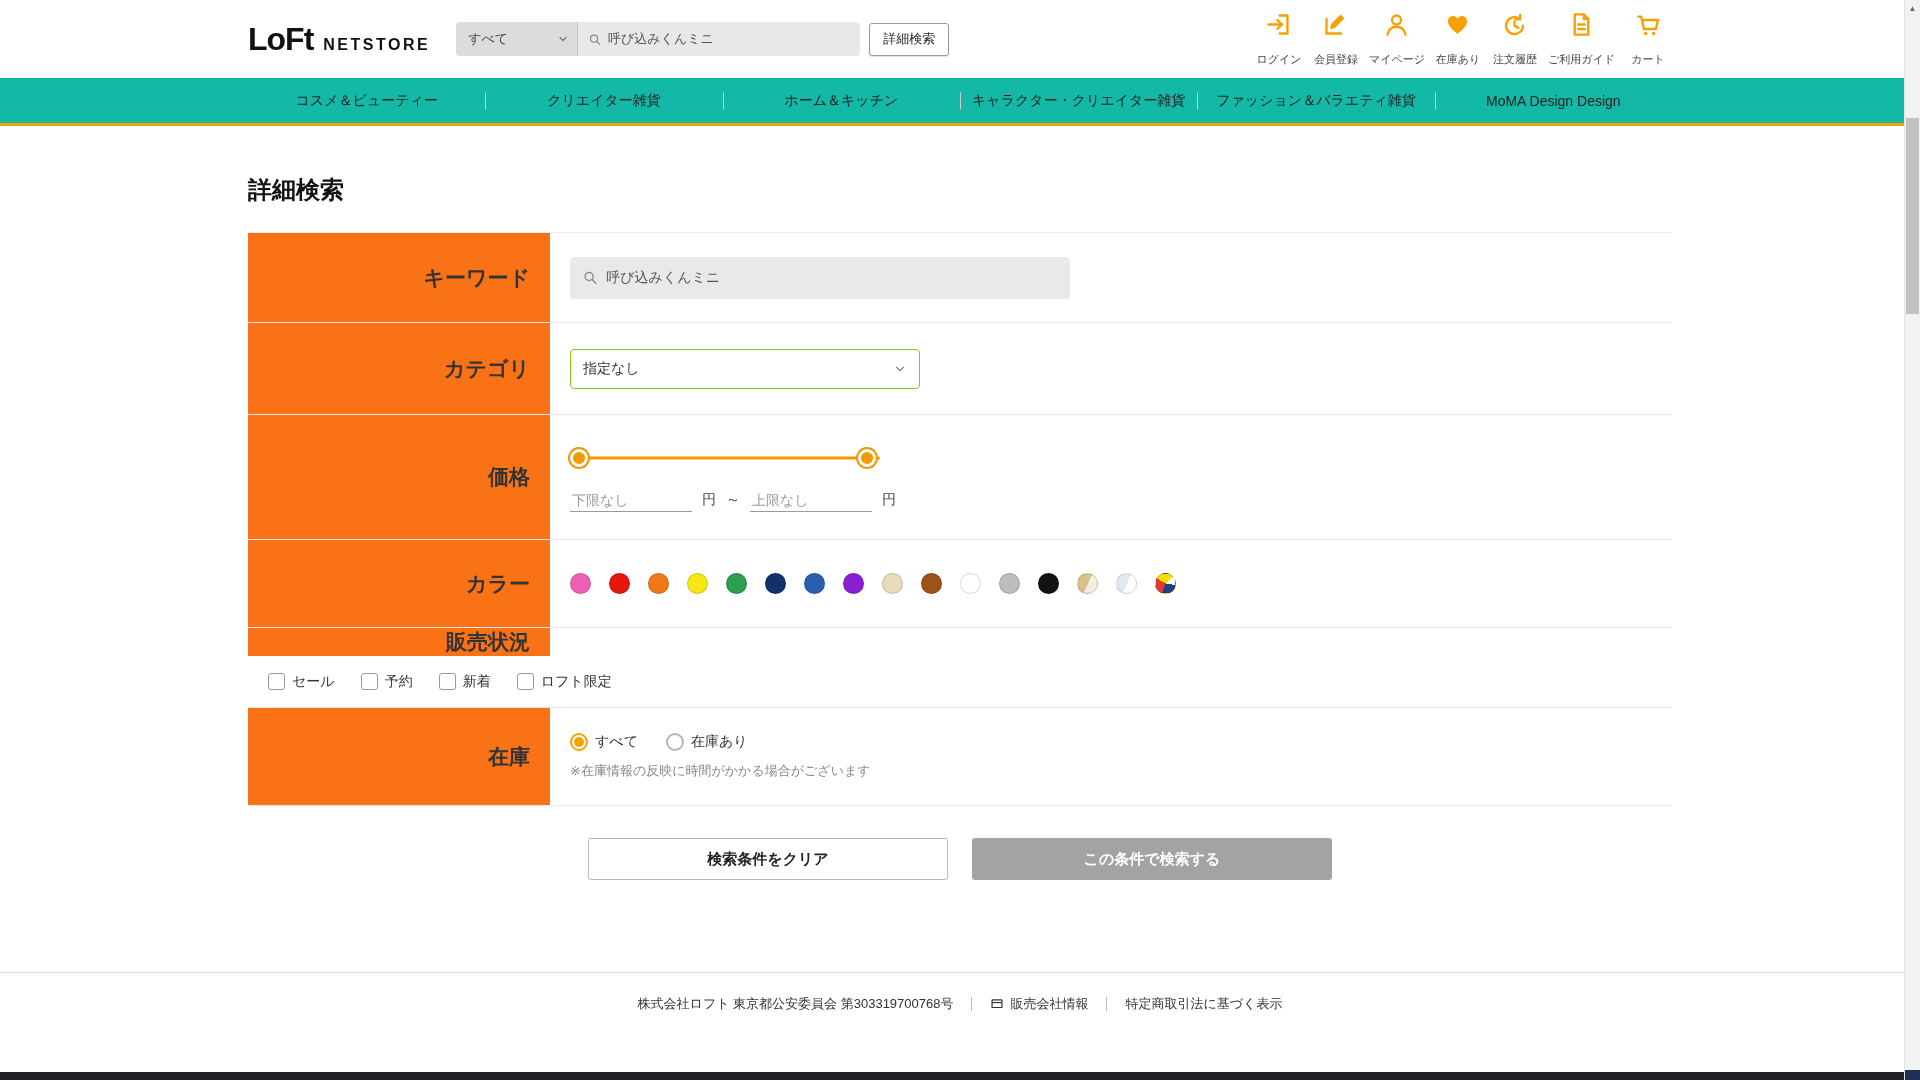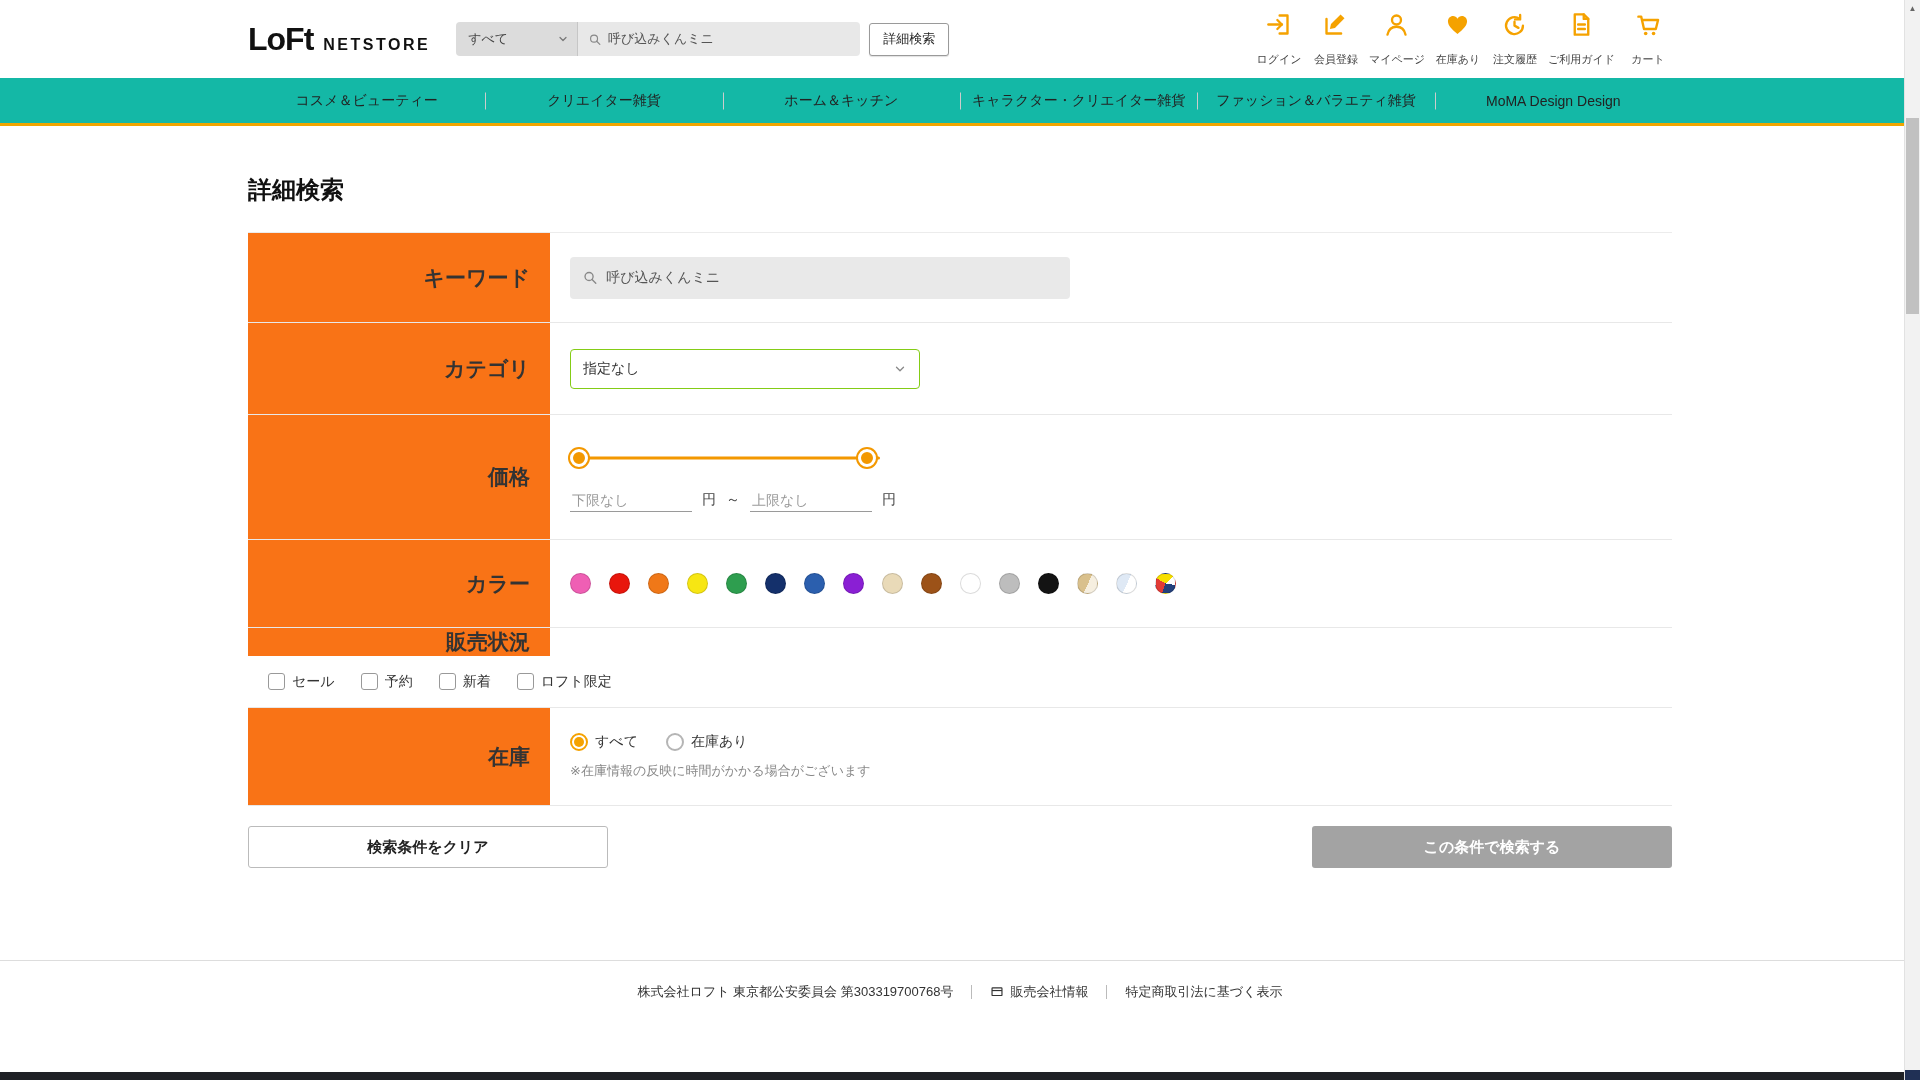--- a/index.html
+++ b/index.html
@@ -91,21 +91,21 @@
   .checkbox { width:17px; height:17px; border:1px solid #999; border-radius:3px; background:#fff; flex:none; }
 
   .radios { display:flex; gap:28px; align-items:center; }
   .radio-item { display:flex; align-items:center; gap:7px; font-size:14px; color:#333; cursor:pointer; }
   .radio { width:18px; height:18px; border:2px solid #b5b5b5; border-radius:50%; background:#fff;
     position:relative; flex:none; }
   .radio.checked { border-color:#f5a200; }
   .radio.checked::after { content:''; position:absolute; inset:2px; border-radius:50%; background:#f5a200; }
   .note { font-size:13px; color:#888; margin-top:11px; }
 
-  .actions { display:flex; justify-content:space-between; gap:24px; margin-top:20px; }
+  .actions { display:flex; justify-content:center; gap:24px; margin-top:32px; }
   .actions button { width:360px; height:42px; font-size:15px; font-weight:bold; border-radius:3px;
     cursor:pointer; font-family:inherit; }
   .btn-clear { background:#fff; border:1px solid #bbb; color:#222; }
   .btn-submit { background:#a3a3a3; border:none; color:#fff; }
 
   
   footer { margin-top:92px; border-top:1px solid #ddd; }
   .footer-inner { display:flex; justify-content:center; align-items:center; gap:18px;
     padding:22px 0 28px 0; font-size:13px; color:#333; }
   .footer-sep { width:1px; height:14px; background:#bbb; }

